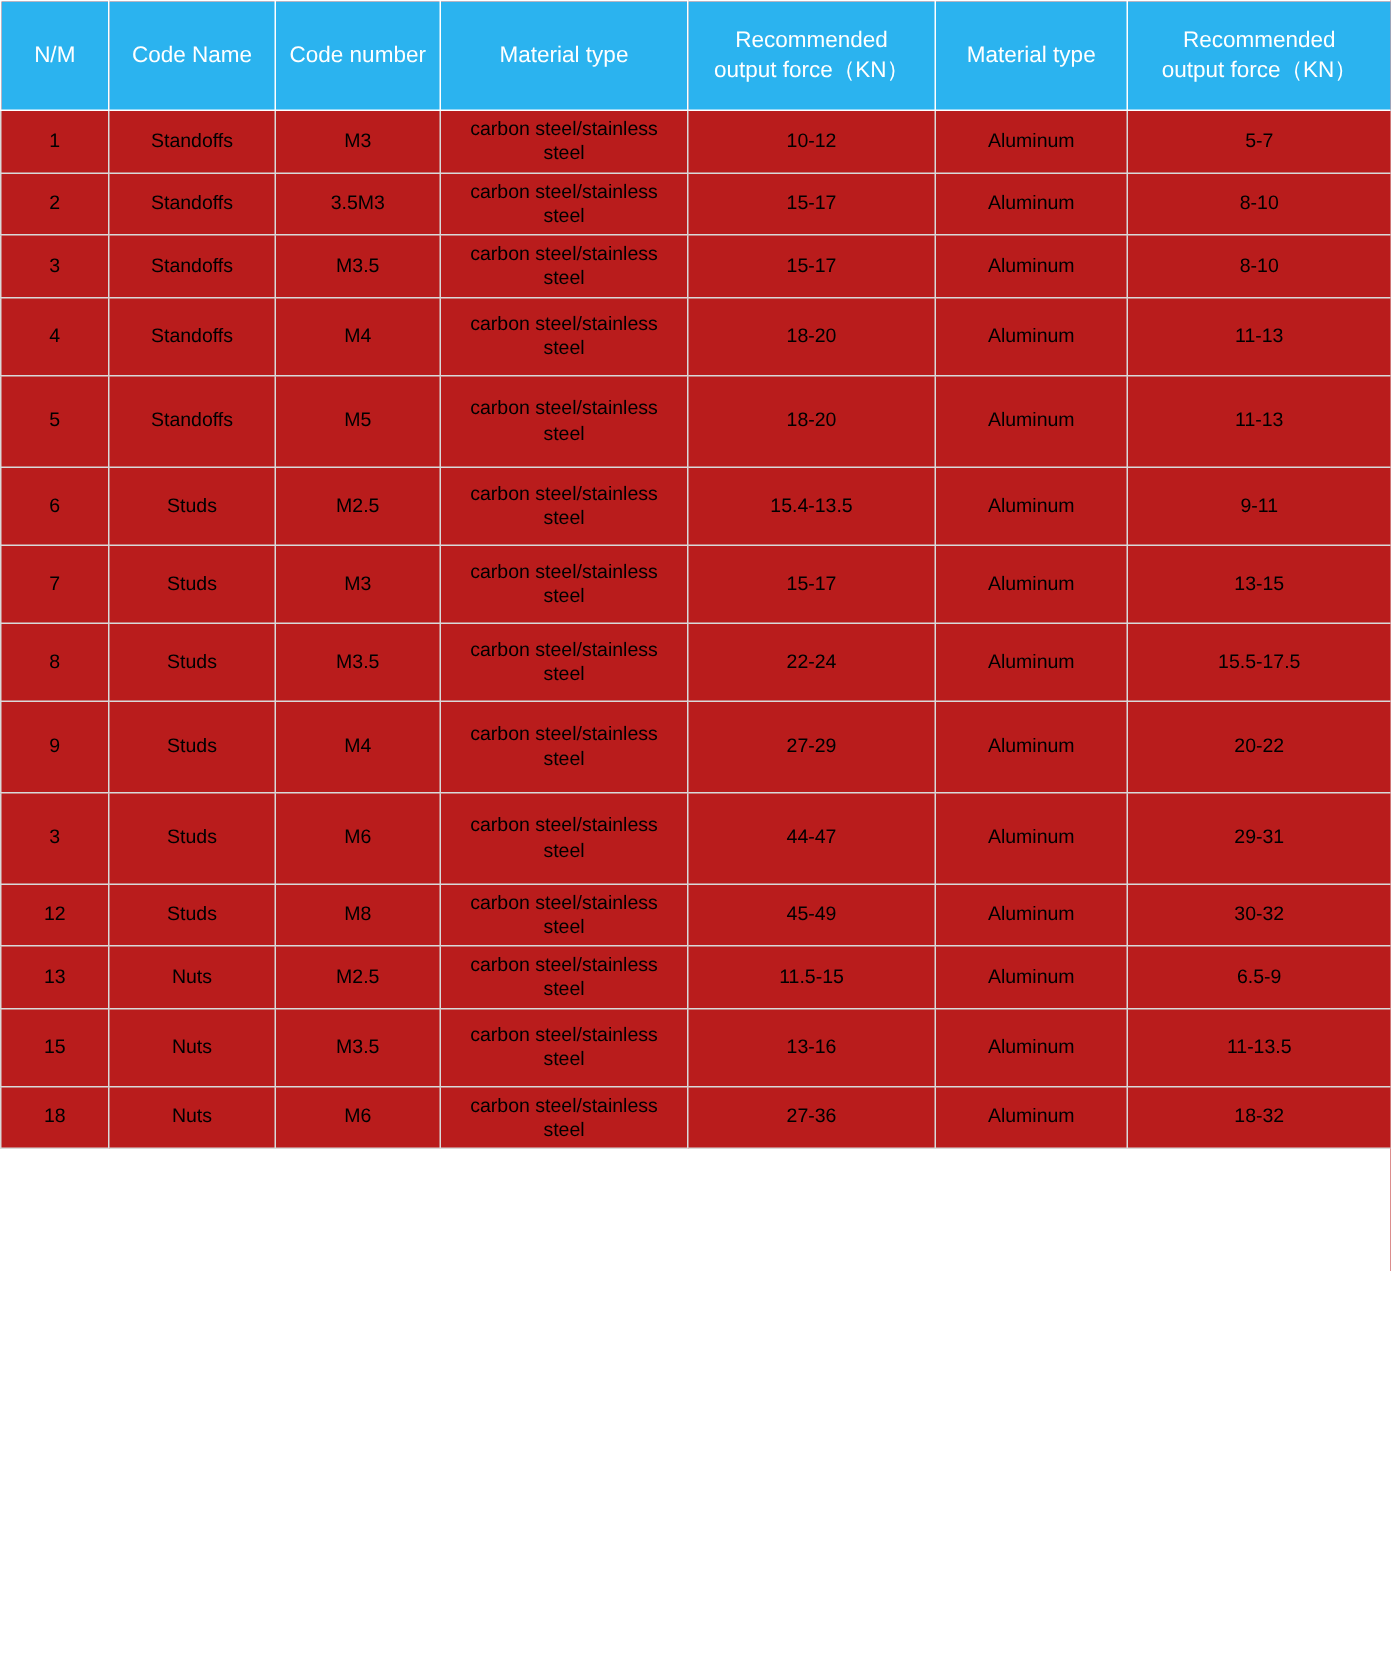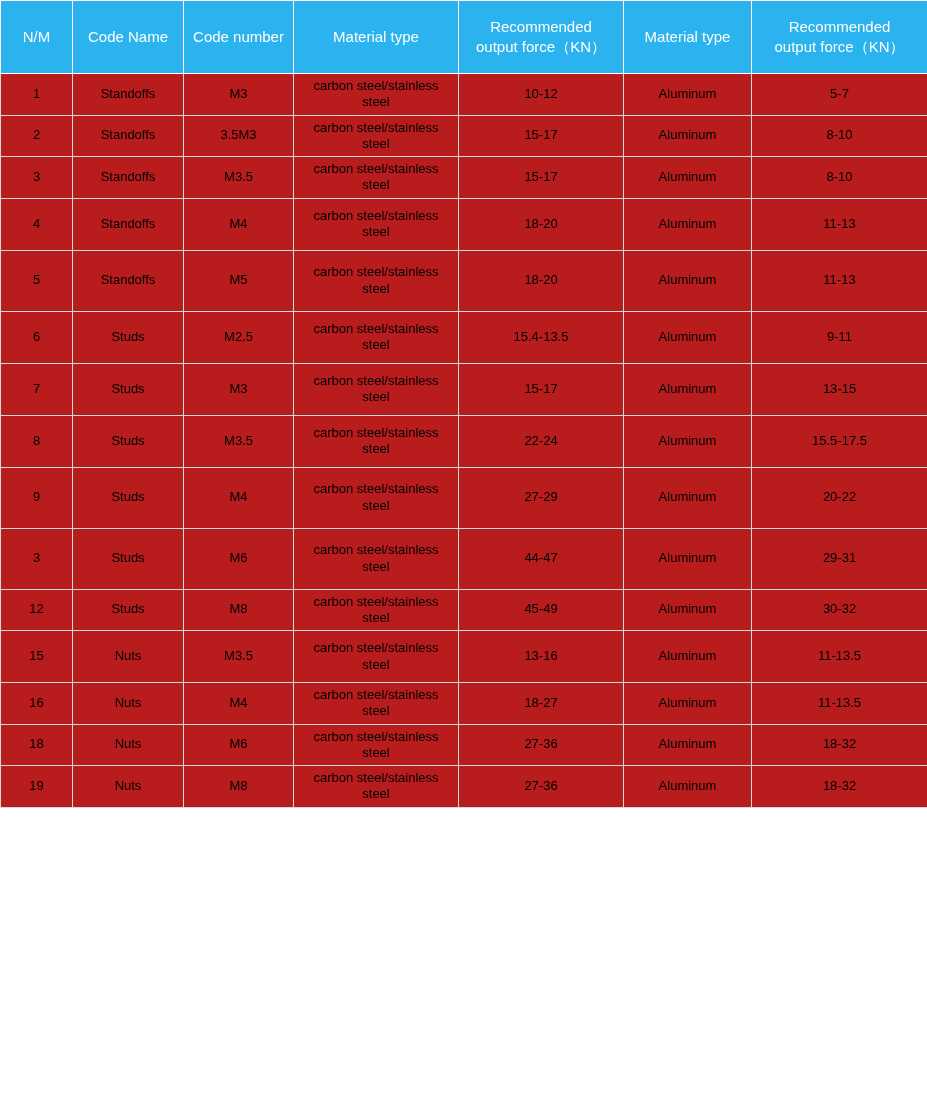--- a/index.html
+++ b/index.html
@@ -227,60 +227,48 @@
           <td>Studs</td>
           <td>M8</td>
           <td class="matcell">
             <div>carbon steel/stainless</div>
             <div>steel</div>
           </td>
           <td>45-49</td>
           <td>Aluminum</td>
           <td>30-32</td>
         </tr>
+        <tr>
+          <td>13</td>
+          <td>Nuts</td>
+          <td>M2.5</td>
+          <td class="matcell">
+            <div>carbon steel/stainless</div>
+            <div>steel</div>
+          </td>
+          <td>11.5-15</td>
+          <td>Aluminum</td>
+          <td>6.5-9</td>
+        </tr>
         <tr class="mid">
           <td>15</td>
           <td>Nuts</td>
           <td>M3.5</td>
           <td class="matcell">
             <div>carbon steel/stainless</div>
             <div>steel</div>
           </td>
           <td>13-16</td>
           <td>Aluminum</td>
           <td>11-13.5</td>
         </tr>
         <tr>
-          <td>16</td>
-          <td>Nuts</td>
-          <td>M4</td>
-          <td class="matcell">
-            <div>carbon steel/stainless</div>
-            <div>steel</div>
-          </td>
-          <td>18-27</td>
-          <td>Aluminum</td>
-          <td>11-13.5</td>
-        </tr>
-        <tr>
           <td>18</td>
           <td>Nuts</td>
           <td>M6</td>
-          <td class="matcell">
-            <div>carbon steel/stainless</div>
-            <div>steel</div>
-          </td>
-          <td>27-36</td>
-          <td>Aluminum</td>
-          <td>18-32</td>
-        </tr>
-        <tr>
-          <td>19</td>
-          <td>Nuts</td>
-          <td>M8</td>
           <td class="matcell">
             <div>carbon steel/stainless</div>
             <div>steel</div>
           </td>
           <td>27-36</td>
           <td>Aluminum</td>
           <td>18-32</td>
         </tr>
       </tbody>
   </table>

